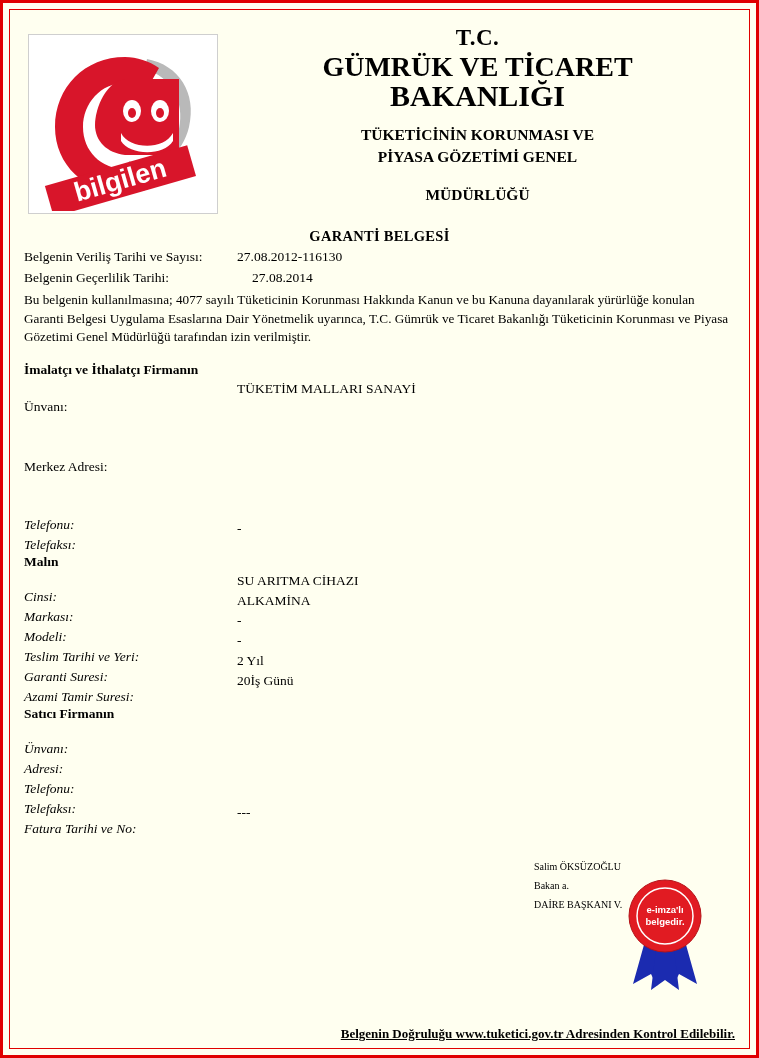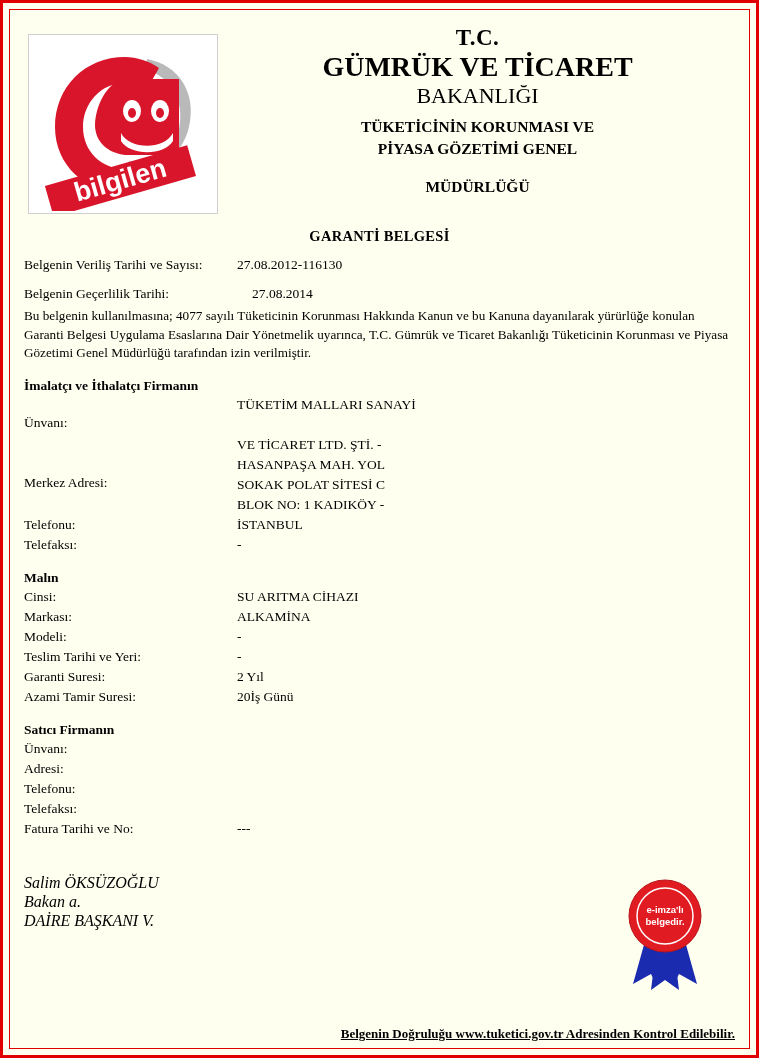--- a/index.html
+++ b/index.html
@@ -65,43 +65,43 @@
     font-weight: bold;
     letter-spacing: 0.5px;
     line-height: 28px;
   }
   .t2 {
     font-size: 28px;
     font-weight: bold;
     line-height: 29px;
   }
   .t3 {
-    font-size: 22px;
-    font-weight: normal;
+    font-size: 30px;
+    font-weight: bold;
     line-height: 29px;
   }
   .sub {
-    margin-top: 6px;
+    margin-top: 14px;
     font-size: 15.5px;
     font-weight: bold;
     line-height: 22px;
   }
   .doctitle {
     margin-top: 12px;
     text-align: center;
     font-size: 14.5px;
     font-weight: bold;
     letter-spacing: 0.3px;
   }
 
   
   .metarow {
     font-size: 13.5px;
     line-height: 19px;
-    margin-top: 10px;
+    margin-top: 2px;
     position: relative;
     height: 19px;
   }
   .metarow .lbl { position: absolute; left: 0; }
   .metarow .val { position: absolute; left: 213px; }
   .metarow .val.indent { left: 228px; }
 
   .para {
     font-size: 13.2px;
     line-height: 18.5px;
@@ -114,21 +114,21 @@
     font-weight: bold;
     margin-top: 14px;
     line-height: 18px;
   }
   .frow {
     position: relative;
     font-size: 13.5px;
     line-height: 20px;
     min-height: 20px;
   }
-  .frow .lbl { position: absolute; left: 0; top: 0; }
+  .frow .lbl { position: absolute; left: 0; top: 16px; font-style: italic; }
   .frow .val { margin-left: 213px; display: block; }
 
   .blk-unvan {
     position: relative;
     height: 40px;
   }
   .blk-unvan .lbl { position: absolute; left: 0; top: 20px; font-size:13.5px;}
   .blk-addr {
     position: relative;
     height: 80px;
@@ -136,23 +136,23 @@
   .blk-addr .lbl { position: absolute; left: 0; top: 40px; font-size:13.5px;}
   .valcol {
     margin-left: 213px;
     font-size: 13.5px;
     line-height: 20px;
   }
 
   
   .signature {
     margin-top: 34px;
-    font-size: 16px;
+    margin-left: 510px;
+    font-size: 10px;
     line-height: 19px;
-    font-style: italic;
   }
 
   
   .seal {
     position: absolute;
     right: 36px;
     bottom: 56px;
     width: 96px;
     height: 120px;
   }
@@ -228,27 +228,20 @@
 
       <div class="blk-unvan">
         <span class="lbl">Ünvanı:</span>
         <div class="valcol">
           <div>TÜKETİM MALLARI SANAYİ</div>
         </div>
       </div>
 
       <div class="blk-addr">
         <span class="lbl">Merkez Adresi:</span>
-        <div class="valcol">
-          <div>VE TİCARET LTD. ŞTİ. -</div>
-          <div>HASANPAŞA MAH. YOL</div>
-          <div>SOKAK POLAT SİTESİ C</div>
-          <div>BLOK NO: 1 KADIKÖY -</div>
-          <div>İSTANBUL</div>
-        </div>
       </div>
 
       <div class="frow">
         <span class="lbl">Telefonu:</span>
         <span class="val"></span>
       </div>
       <div class="frow">
         <span class="lbl">Telefaksı:</span>
         <span class="val">-</span>
       </div>

